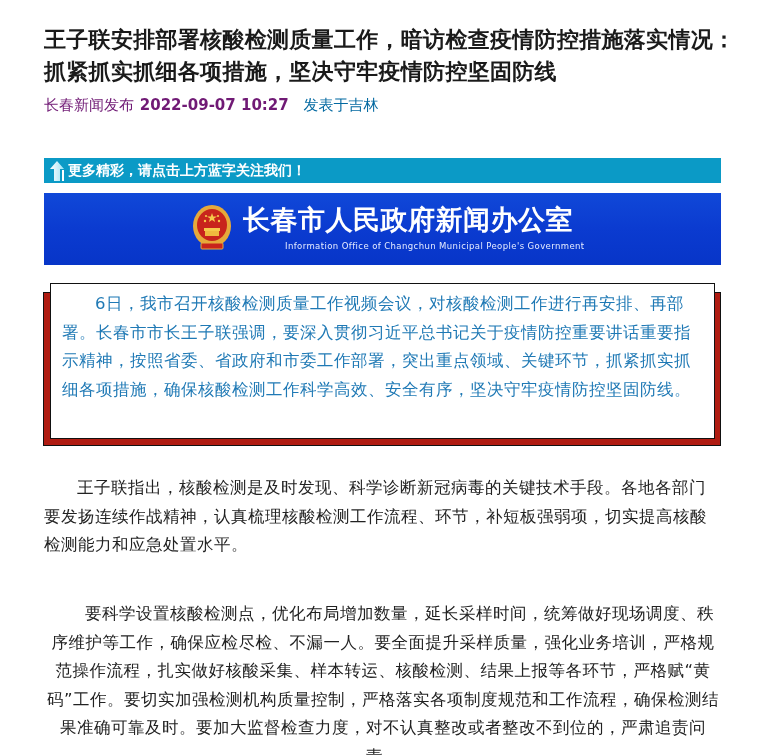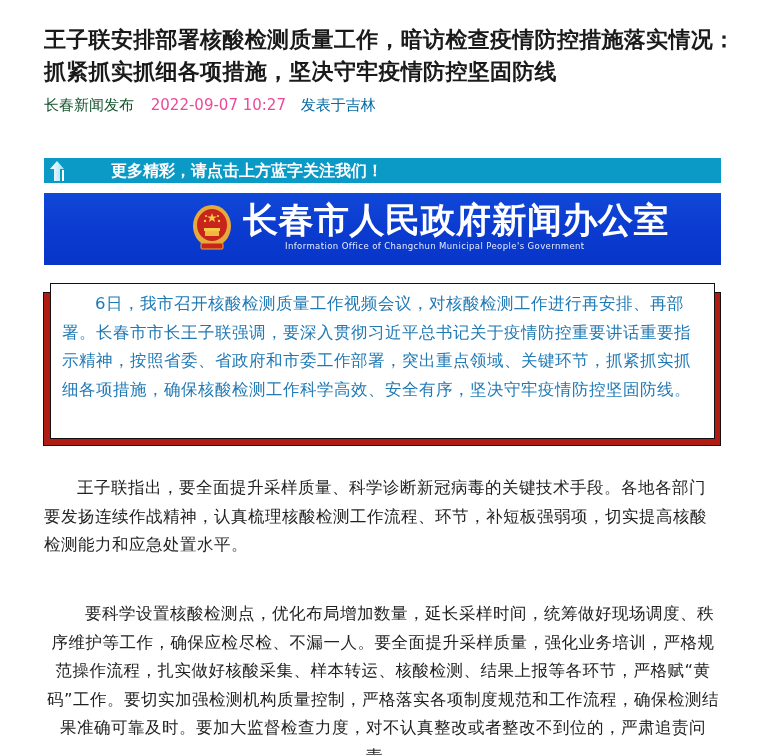--- a/index.html
+++ b/index.html
@@ -8,43 +8,43 @@
 
     .title {
       position: absolute; left: 44px; top: 24px; width: 700px;
       font-size: 22px; line-height: 32px; color: #1a1a1a; font-weight: bold;
       letter-spacing: 0.3px;
     }
     .meta {
       position: absolute; left: 44px; top: 95px; font-size: 15px; line-height: 20px;
       white-space: nowrap;
     }
-    .meta .author { color: #14532d; margin-right: 12px; }
-    .meta .date { color: #ec4899; margin-right: 10px; }
+    .meta .author { color: #701a75; margin-right: 1px; }
+    .meta .date { color: #701a75; margin-right: 10px; font-weight: bold; }
     .meta .loc { color: #0369a1; }
 
     .follow-banner {
       position: absolute; left: 44px; top: 158px; width: 677px; height: 25px;
-      background: #0b9ac6; color: #ffffff; font-weight: bold; font-size: 16px;
-      line-height: 25px; padding-left: 4px; display: flex; align-items: center; gap: 43px;
+      background: #0b9ac6; color: #ffffff; font-weight: bold; font-size: 14px;
+      line-height: 25px; padding-left: 4px; display: flex; align-items: center;
     }
     .follow-banner .arrow {
       width: 18px; height: 22px; display: inline-block; margin-right: 2px;
     }
 
     .office-banner {
       position: absolute; left: 44px; top: 193px; width: 677px; height: 72px;
       background: linear-gradient(180deg, #1048d8 0%, #0b3bd0 50%, #0735c8 100%);
     }
     .office-banner .emblem {
       position: absolute; left: 148px; top: 11px; width: 40px; height: 48px;
     }
     .office-banner .org-name {
       position: absolute; left: 199px; top: 12px; color: #ffffff;
-      font-size: 35px; line-height: 30px; font-weight: bold; letter-spacing: 0.5px;
+      font-size: 27px; line-height: 30px; font-weight: bold; letter-spacing: 0.5px;
       white-space: nowrap;
     }
     .office-banner .org-name-en {
       position: absolute; left: 201px; top: 48px; color: #e6ecff;
       font-size: 8.5px; line-height: 10px; letter-spacing: 0.4px; white-space: nowrap; padding-left: 40px;
     }
 
     .highlight-shadow {
       position: absolute; left: 43px; top: 292px; width: 678px; height: 154px;
       background: #b01c12; border: 1px solid #111;
@@ -111,14 +111,14 @@
   </span>
   <div class="org-name">长春市人民政府新闻办公室</div>
   <div class="org-name-en">Information Office of Changchun Municipal People's Government</div>
 </div>
 
 <div class="highlight-shadow"></div>
 <div class="highlight-box">
   <p>6日，我市召开核酸检测质量工作视频会议，对核酸检测工作进行再安排、再部署。长春市市长王子联强调，要深入贯彻习近平总书记关于疫情防控重要讲话重要指示精神，按照省委、省政府和市委工作部署，突出重点领域、关键环节，抓紧抓实抓细各项措施，确保核酸检测工作科学高效、安全有序，坚决守牢疫情防控坚固防线。</p>
 </div>
 
-<p class="body-para p1">王子联指出，要全面提升采样质量、科学诊断新冠病毒的关键技术手段。各地各部门要发扬连续作战精神，认真梳理核酸检测工作流程、环节，补短板强弱项，切实提高核酸检测能力和应急处置水平。</p>
+<p class="body-para p1">王子联指出，核酸检测是及时发现、科学诊断新冠病毒的关键技术手段。各地各部门要发扬连续作战精神，认真梳理核酸检测工作流程、环节，补短板强弱项，切实提高核酸检测能力和应急处置水平。</p>
 <p class="body-para p2">要科学设置核酸检测点，优化布局增加数量，延长采样时间，统筹做好现场调度、秩序维护等工作，确保应检尽检、不漏一人。要全面提升采样质量，强化业务培训，严格规范操作流程，扎实做好核酸采集、样本转运、核酸检测、结果上报等各环节，严格赋“黄码”工作。要切实加强检测机构质量控制，严格落实各项制度规范和工作流程，确保检测结果准确可靠及时。要加大监督检查力度，对不认真整改或者整改不到位的，严肃追责问责。</p>
 
 </body></html>

